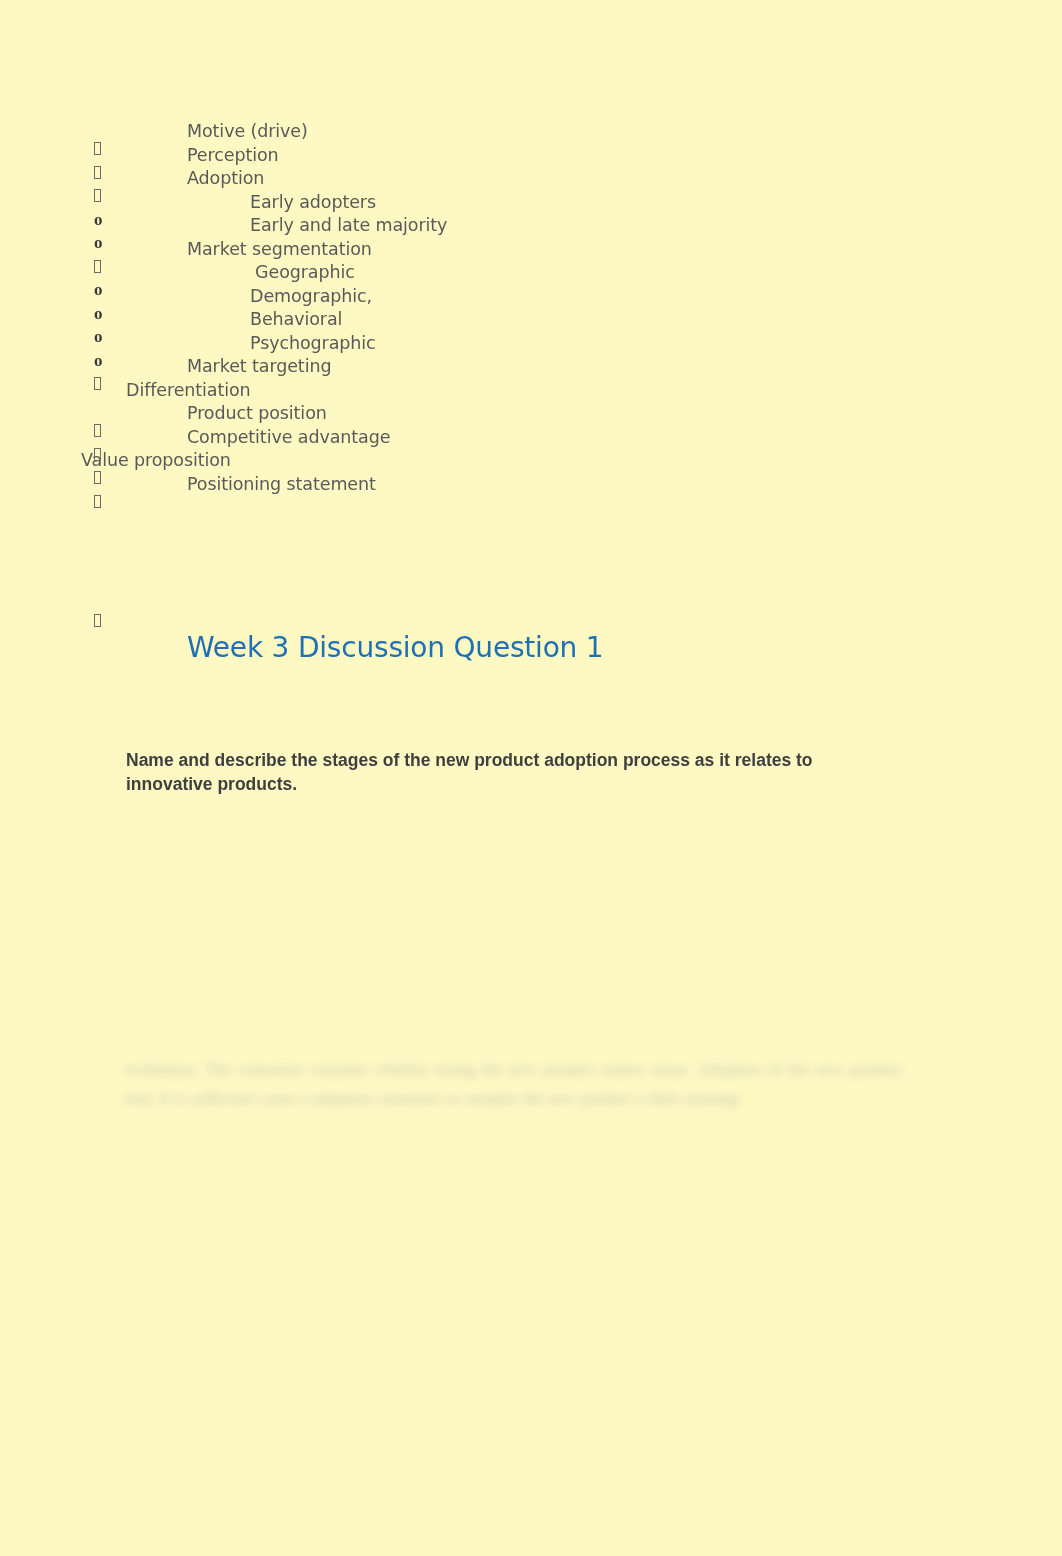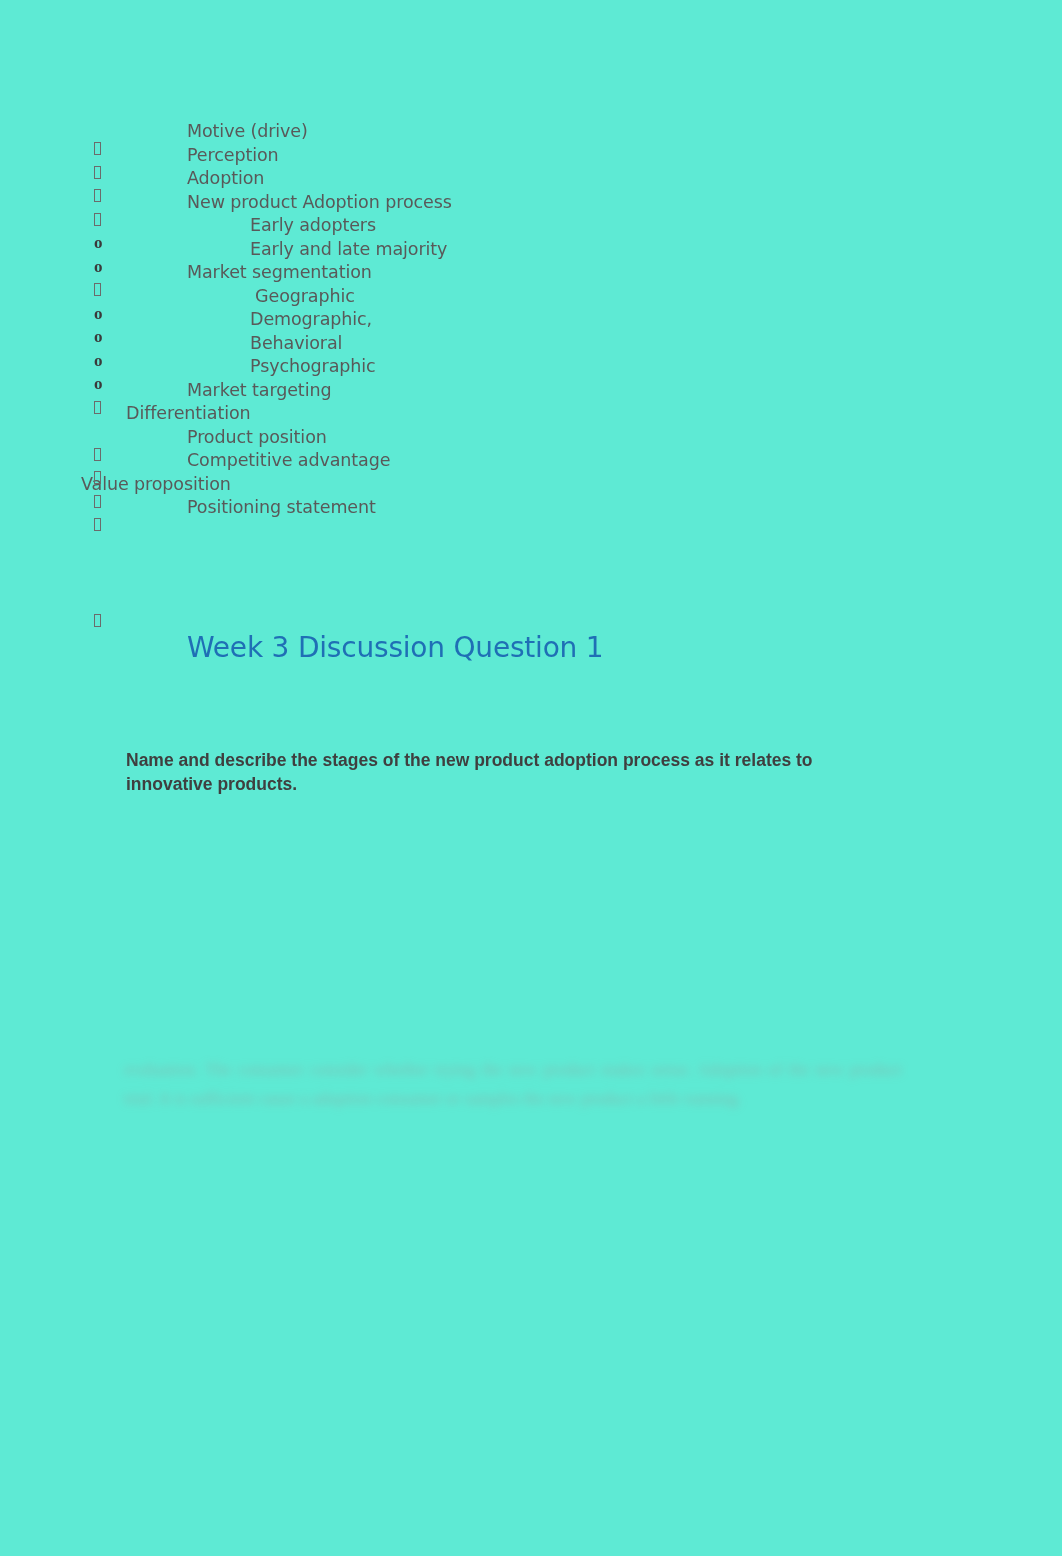--- a/index.html
+++ b/index.html
@@ -14,21 +14,21 @@
     position: relative;
     overflow: hidden;
     font-family: "Liberation Sans", sans-serif;
     -webkit-font-smoothing: antialiased;
   }
 
   .page {
     position: relative;
     width: 1062px;
     height: 1556px;
-    background: #5eead4;
+    background: #fef9c3;
   }
 
   
   .outline {
     position: absolute;
     left: 0;
     top: 120px;
     width: 1062px;
   }
 
@@ -169,21 +169,20 @@
 </style>
 </head>
 <body>
 
 <div class="page">
 
   <div class="outline" id="outline-list">
       <div class="ol-row lvl1"><span class="bullet"><span class="bullet-box"></span></span><span class="ol-text">Motive (drive)</span></div>
       <div class="ol-row lvl1"><span class="bullet"><span class="bullet-box"></span></span><span class="ol-text">Perception</span></div>
       <div class="ol-row lvl1"><span class="bullet"><span class="bullet-box"></span></span><span class="ol-text">Adoption</span></div>
-      <div class="ol-row lvl1"><span class="bullet"><span class="bullet-box"></span></span><span class="ol-text">New product Adoption process</span></div>
       <div class="ol-row lvl2"><span class="bullet"><span class="bullet-o">o</span></span><span class="ol-text">Early adopters</span></div>
       <div class="ol-row lvl2"><span class="bullet"><span class="bullet-o">o</span></span><span class="ol-text">Early and late majority</span></div>
       <div class="ol-row lvl1"><span class="bullet"><span class="bullet-box"></span></span><span class="ol-text">Market segmentation</span></div>
       <div class="ol-row lvl2geo"><span class="bullet"><span class="bullet-o">o</span></span><span class="ol-text">Geographic</span></div>
       <div class="ol-row lvl2"><span class="bullet"><span class="bullet-o">o</span></span><span class="ol-text">Demographic,</span></div>
       <div class="ol-row lvl2"><span class="bullet"><span class="bullet-o">o</span></span><span class="ol-text">Behavioral</span></div>
       <div class="ol-row lvl2"><span class="bullet"><span class="bullet-o">o</span></span><span class="ol-text">Psychographic</span></div>
       <div class="ol-row lvl1"><span class="bullet"><span class="bullet-box"></span></span><span class="ol-text">Market targeting</span></div>
       <div class="ol-row lvl0"><span class="bullet"></span><span class="ol-text">Differentiation</span></div>
       <div class="ol-row lvl1"><span class="bullet"><span class="bullet-box"></span></span><span class="ol-text">Product position</span></div>

